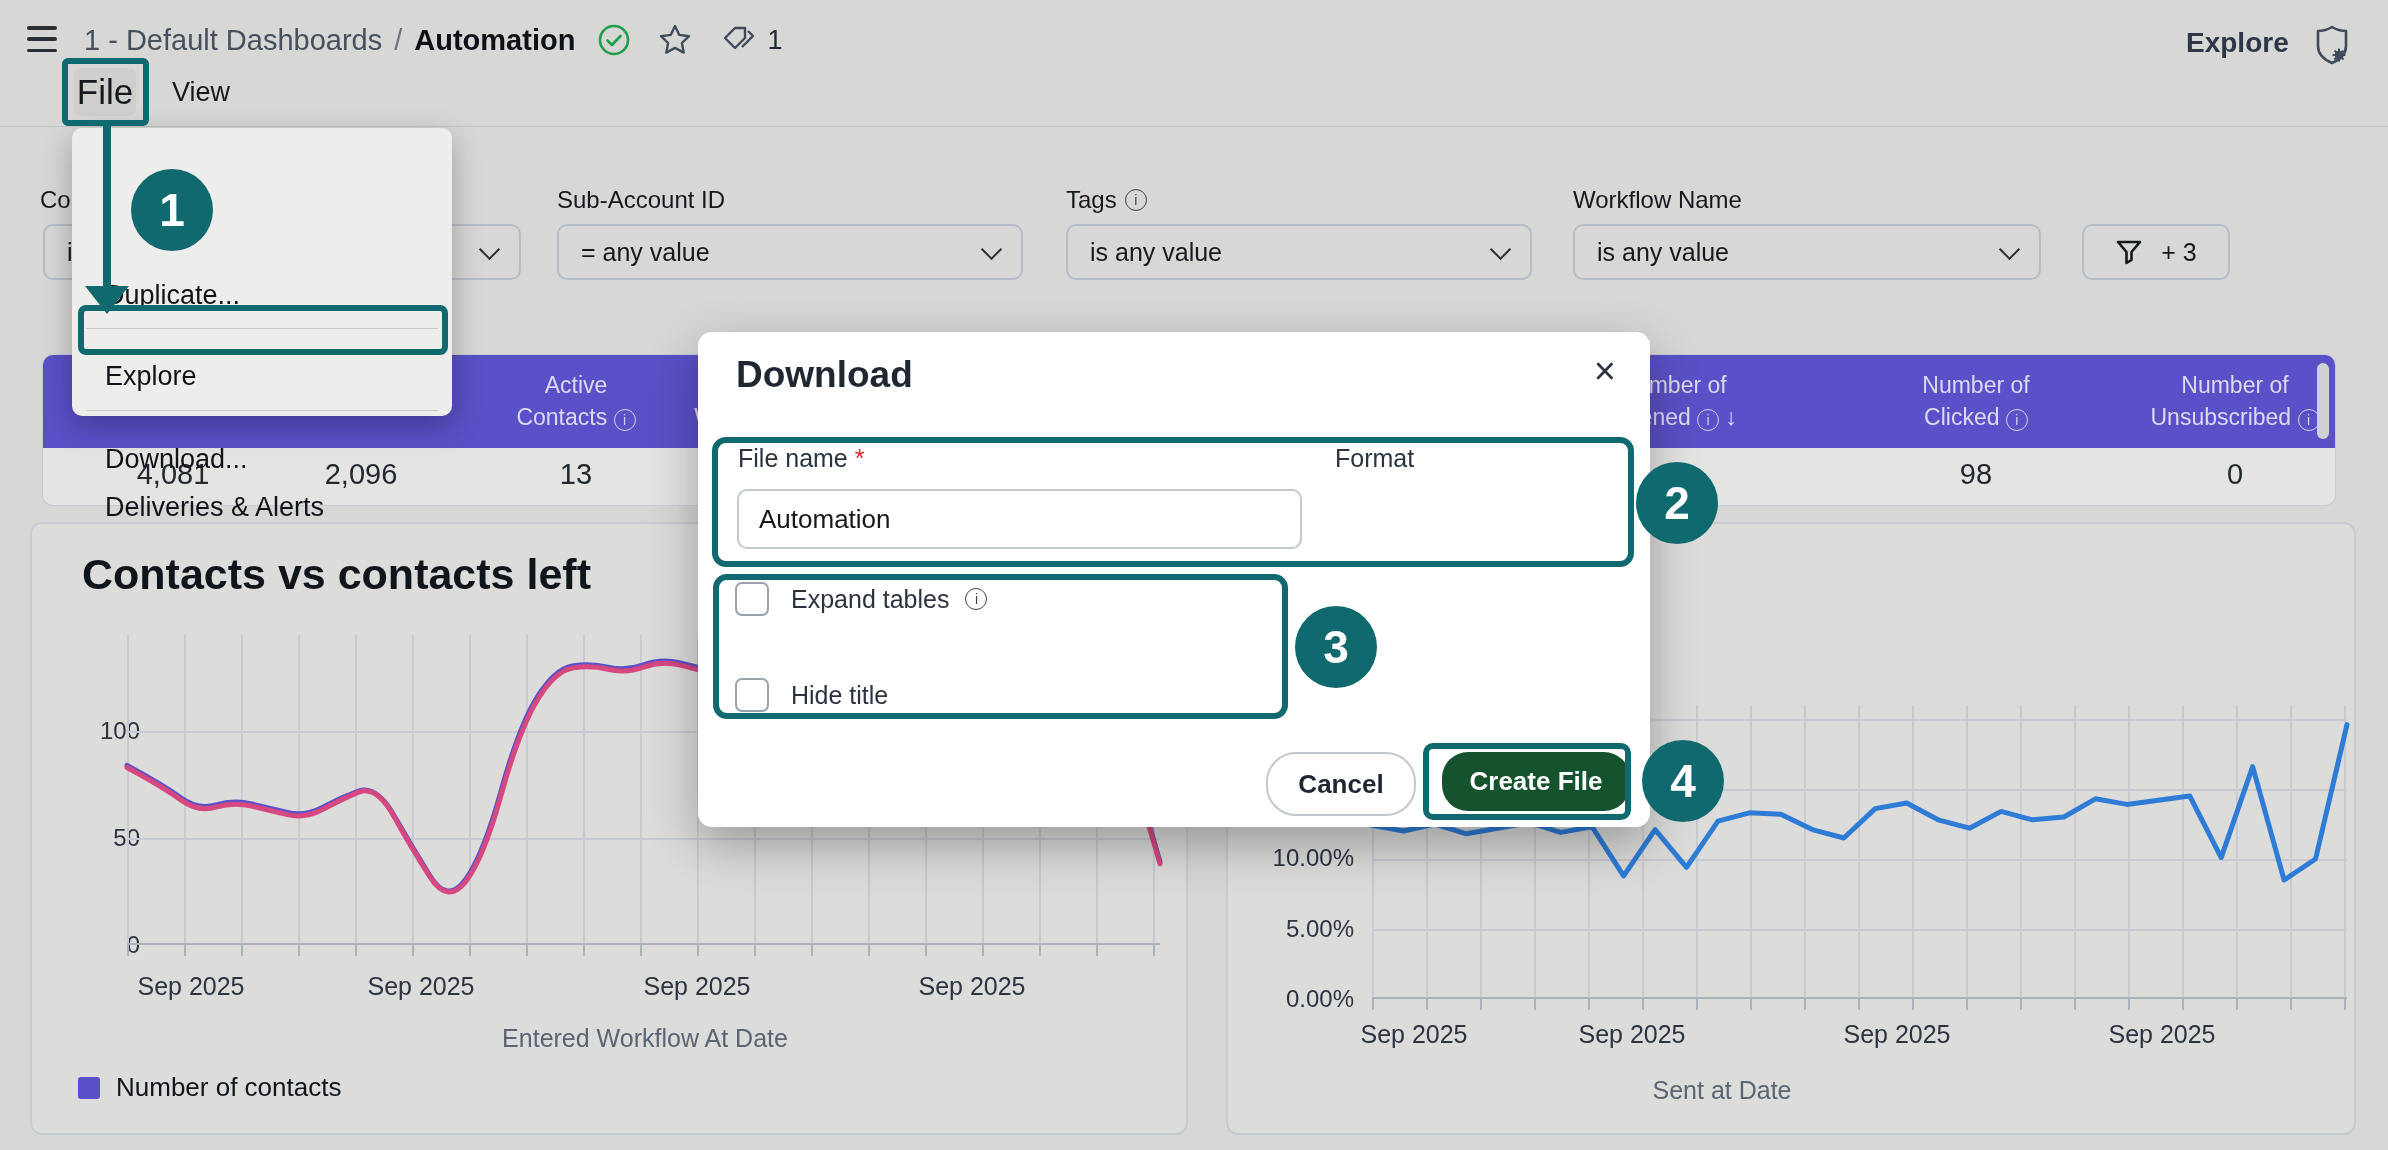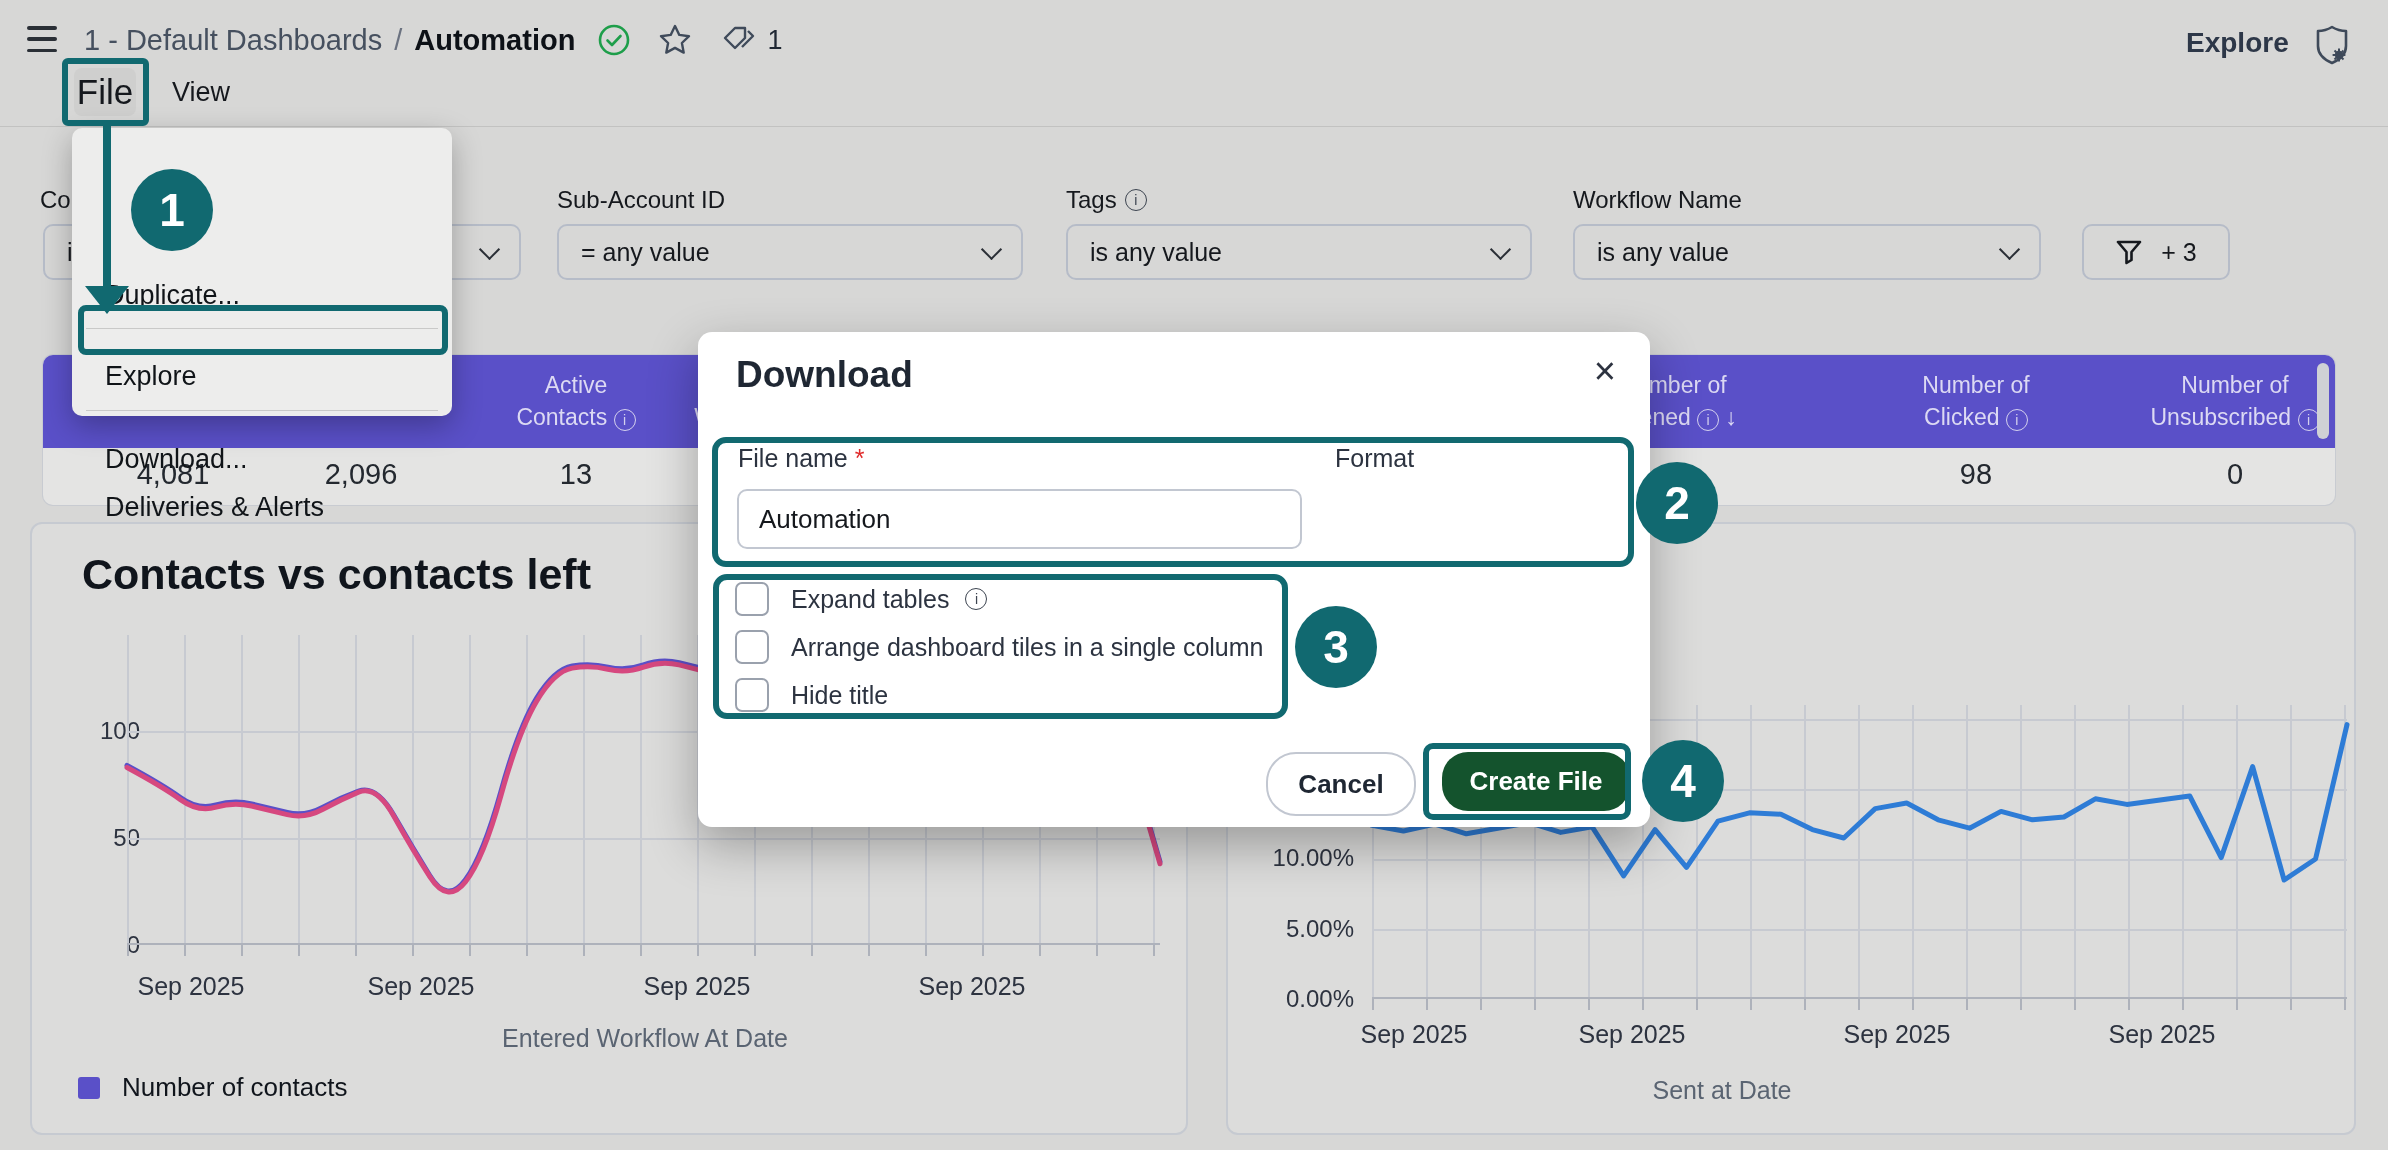--- a/index.html
+++ b/index.html
@@ -55,21 +55,21 @@
   .chart-title{position:absolute;left:50px;top:26px;font-size:43px;font-weight:700;color:#10151c;}
   .plot{position:absolute;background-image:repeating-linear-gradient(to right,#c7cad1 0 2px,transparent 2px 57px);}
   .hgrid{position:absolute;left:0;width:100%;height:2px;background:#c7cad1;}
   .axisline{position:absolute;left:0;width:100%;height:2px;background:#aeb2bb;}
   .xticks{position:absolute;left:0;top:100%;width:100%;height:11px;
           background-image:repeating-linear-gradient(to right,#aeb2bb 0 2px,transparent 2px 57px);}
   .ytick{position:absolute;font-size:24px;color:#2d3340;text-align:right;transform:translateY(-50%);}
   .xtick{position:absolute;font-size:25px;color:#2d3340;transform:translateX(-50%);white-space:nowrap;}
   .axis-title{position:absolute;font-size:25px;color:#5a6472;transform:translateX(-50%);white-space:nowrap;}
   .legend{position:absolute;display:flex;gap:34px;font-size:26px;color:#10151c;align-items:center;}
-  .legend .entry{display:flex;gap:22px;align-items:center;}
+  .legend .entry{display:flex;gap:16px;align-items:center;}
   .swatch{width:22px;height:22px;border-radius:3px;}
   svg.chartline{position:absolute;overflow:visible;}
 
   
   .modal{left:698px;top:332px;width:952px;height:495px;background:#ffffff;border-radius:14px;
          box-shadow:0 18px 50px rgba(0,0,0,.30);z-index:30;}
   .m-title{position:absolute;left:38px;top:22px;font-size:37px;font-weight:700;color:#1f2733;}
   .m-close{position:absolute;right:34px;top:20px;font-size:38px;color:#2d3340;cursor:pointer;line-height:1;}
   .m-label{position:absolute;font-size:25px;color:#2c3340;}
   .req{color:#e02b2b;}
@@ -283,24 +283,20 @@
     <div class="m-label" style="left:40px;top:112px;">
       <span>File name</span> <span class="req">*</span>
     </div>
     <input class="m-input" value="Automation" style="">
     <div class="m-label" style="left:637px;top:112px;">Format</div>
     <div class="cb-row" style="top:250px;">
       <span class="cb"></span>
       <span>Expand tables</span>
       <span class="info" style="margin-left:-6px;">i</span>
     </div>
-    <div class="cb-row" style="top:298px;">
-      <span class="cb"></span>
-      <span>Arrange dashboard tiles in a single column</span>
-    </div>
     <div class="cb-row" style="top:346px;">
       <span class="cb"></span>
       <span>Hide title</span>
     </div>
     <div class="btn-cancel">Cancel</div>
     <div class="btn-create">Create File</div>
   </div>
 
   <div class="hl" style="left:62px;top:58px;width:75px;height:56px;border-radius:6px;z-index:21;"></div>
   <div class="arrow-shaft"></div>

